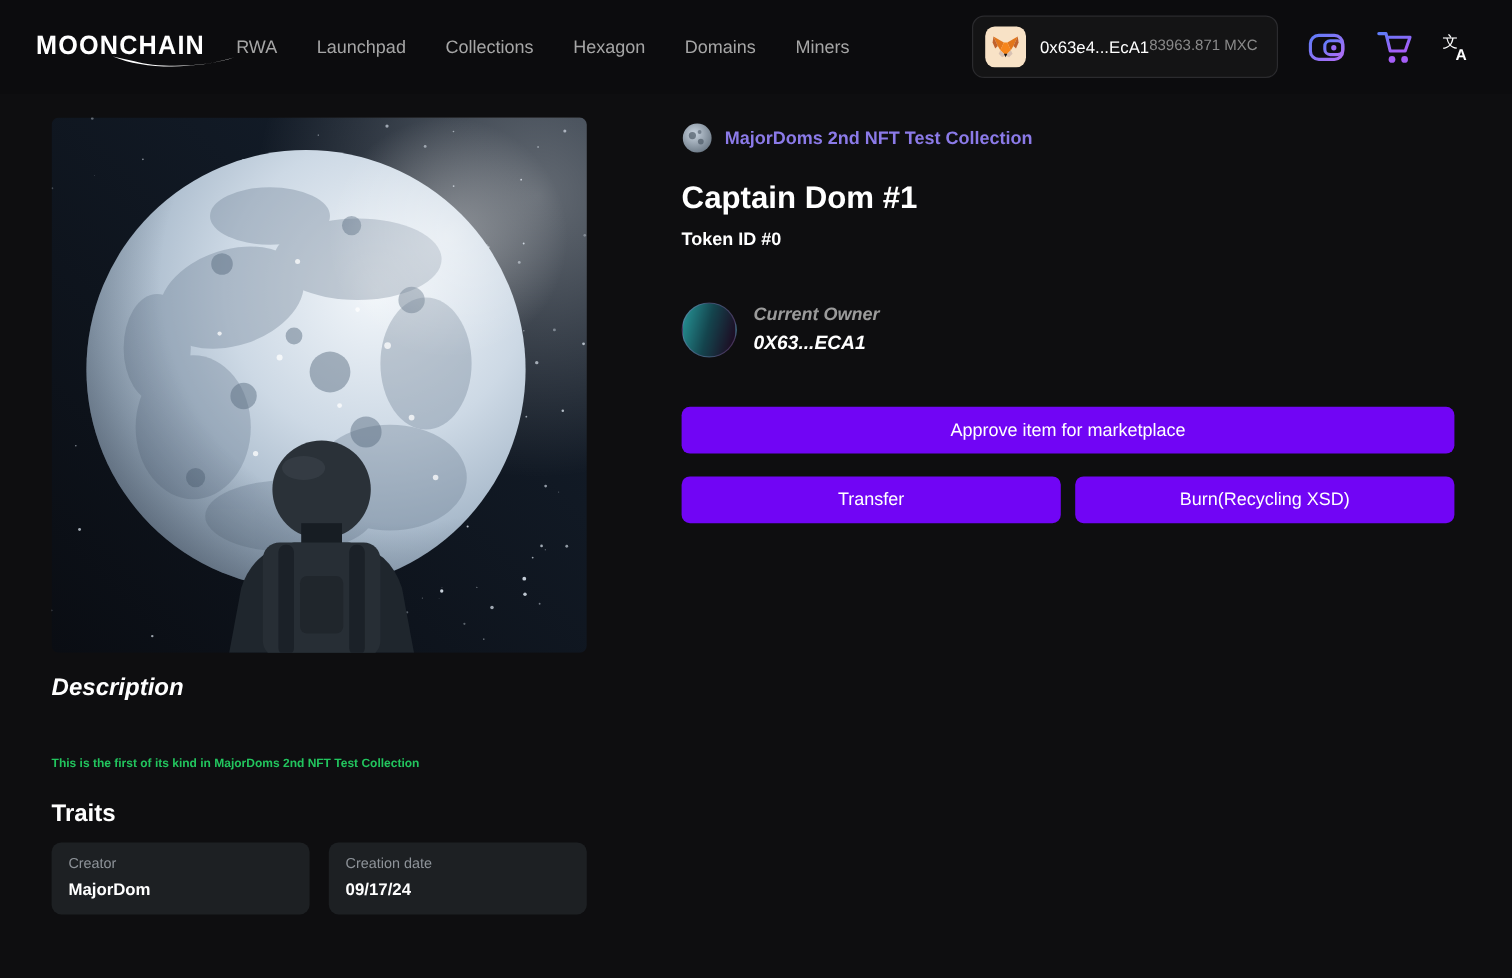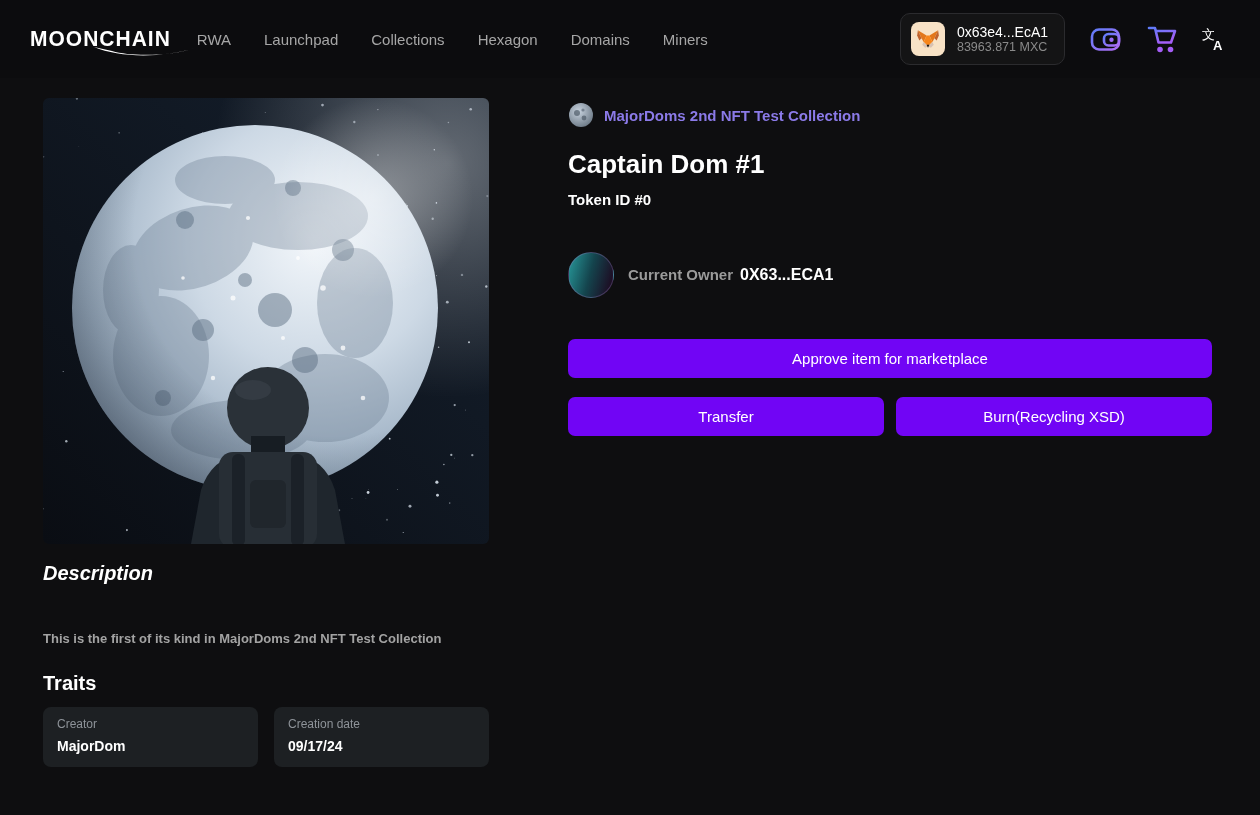--- a/index.html
+++ b/index.html
@@ -12,47 +12,47 @@
   
   .header { height:78px; display:flex; align-items:center; padding:0 34px 0 30px; background:#0c0c0e; }
   .logo { position:relative; display:flex; align-items:flex-end; cursor:pointer; margin-right:26px; }
   .logo-text { font-size:21px; font-weight:800; letter-spacing:1px; color:#fff; transform:scaleY(1.05); }
   .logo-swoosh { position:absolute; left:62px; bottom:-8px; }
   .nav { display:flex; list-style:none; gap:33px; }
   .nav li { color:#a6a6a6; font-size:15px; cursor:pointer; }
   .header-right { margin-left:auto; display:flex; align-items:center; gap:24px; }
   .wallet-pill { display:flex; align-items:center; gap:12px; background:#141415; border:1px solid #2b2b2e; border-radius:10px; padding:8px 16px 8px 10px; height:52px; cursor:pointer; }
   .mm-box { width:34px; height:34px; border-radius:8px; background:#f8e2c6; display:flex; align-items:center; justify-content:center; }
-  .wallet-texts { display:flex; flex-direction:column; gap:0; }
+  .wallet-texts { display:flex; flex-direction:row; gap:0; }
   .wallet-addr { font-size:14px; color:#fff; }
   .wallet-bal { font-size:12.5px; color:#8a8a8a; }
   .icon-btn { cursor:pointer; display:flex; align-items:center; }
   
   .main { display:flex; gap:79px; padding:20px 48px 0 43px; }
   .left-col { width:446px; flex:none; }
   .right-col { flex:1; min-width:0; }
   .nft-image { width:446px; height:446px; border-radius:6px; overflow:hidden; display:block; }
   .section-h { font-size:20px; font-weight:700; color:#fff; }
   .desc-h { margin:18px 0 9px;font-style:italic; }
-  .desc-text { font-size:13px; font-weight:700; color:#a3a3a3; line-height:1.6; max-width:430px;margin-top:44px; }
+  .desc-text { font-size:10px; font-weight:700; color:#22c55e; line-height:1.6; max-width:430px;margin-top:44px; }
   .traits-h { margin:22px 0 12px; }
   .traits-row { display:flex; gap:16px; }
   .trait-card { flex:1; background:#1d2023; border-radius:8px; padding:10px 14px 13px; }
   .trait-label { font-size:12px; color:#8e9399; }
   .trait-value { font-size:14px; font-weight:700; color:#fff; margin-top:7px; }
   
   .collection-row { display:flex; align-items:center; gap:10px; margin-top:4px; cursor:pointer; }
   .collection-name { font-size:15px; font-weight:700; color:#8b7ae8; }
   .nft-title { font-size:26px; font-weight:700; margin-top:21px; }
   .token-id { font-size:15px; font-weight:700; margin-top:11px; }
   .owner-row { display:flex; align-items:center; gap:14px; margin-top:44px; }
   .owner-avatar { width:46px; height:46px; border-radius:50%;
     background:linear-gradient(105deg, #23878a 10%, #14444d 48%, #1c1026 88%);
     border:1px solid rgba(150,120,190,0.35); }
-  .owner-texts { display:flex; flex-direction:row; gap:7px; }
+  .owner-texts { display:flex; flex-direction:column; gap:7px;font-style:italic; }
   .owner-label { font-size:15px; font-weight:700; color:#9b9b9b; }
   .owner-addr { font-size:16px; font-weight:700; color:#fff; }
   .price-box { margin-top:48px; background:#1a1a1b; border-radius:8px; padding:16px; }
   .price-label { font-size:14px; font-weight:700; }
   .price-value { font-size:16px; font-weight:700; margin-top:9px; color:#eee; }
   .btn { display:flex; align-items:center; justify-content:center; background:#7105f5; color:#fff;
     border:none; border-radius:7px; height:39px; font-size:15px; font-family:inherit; cursor:pointer; width:100%; }
   .btn-approve { margin-top:41px; }
   .btn-row { display:flex; gap:12px; margin-top:19px; }
   .btn-row .btn { flex:1; }

